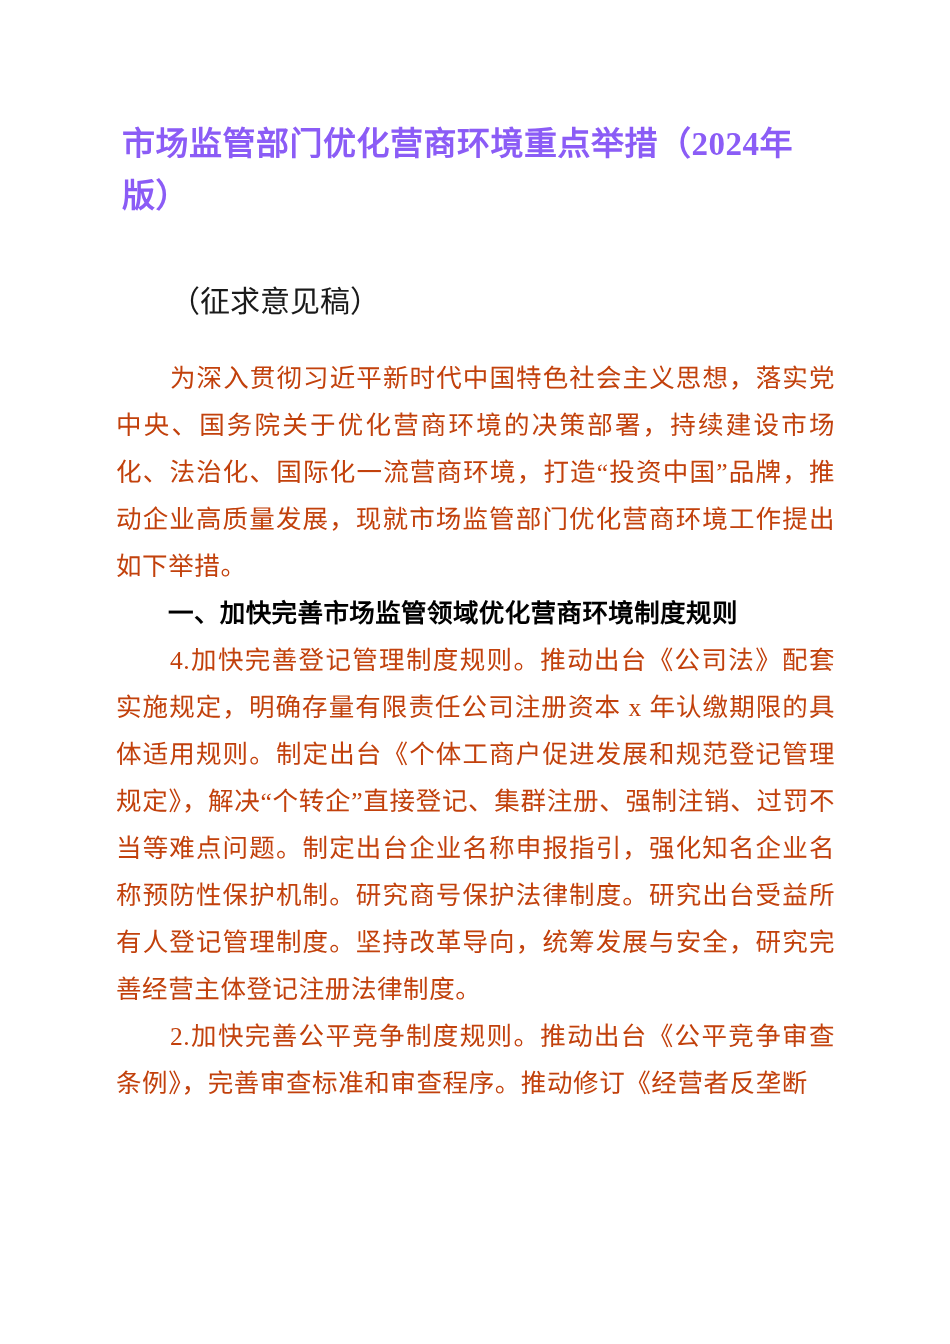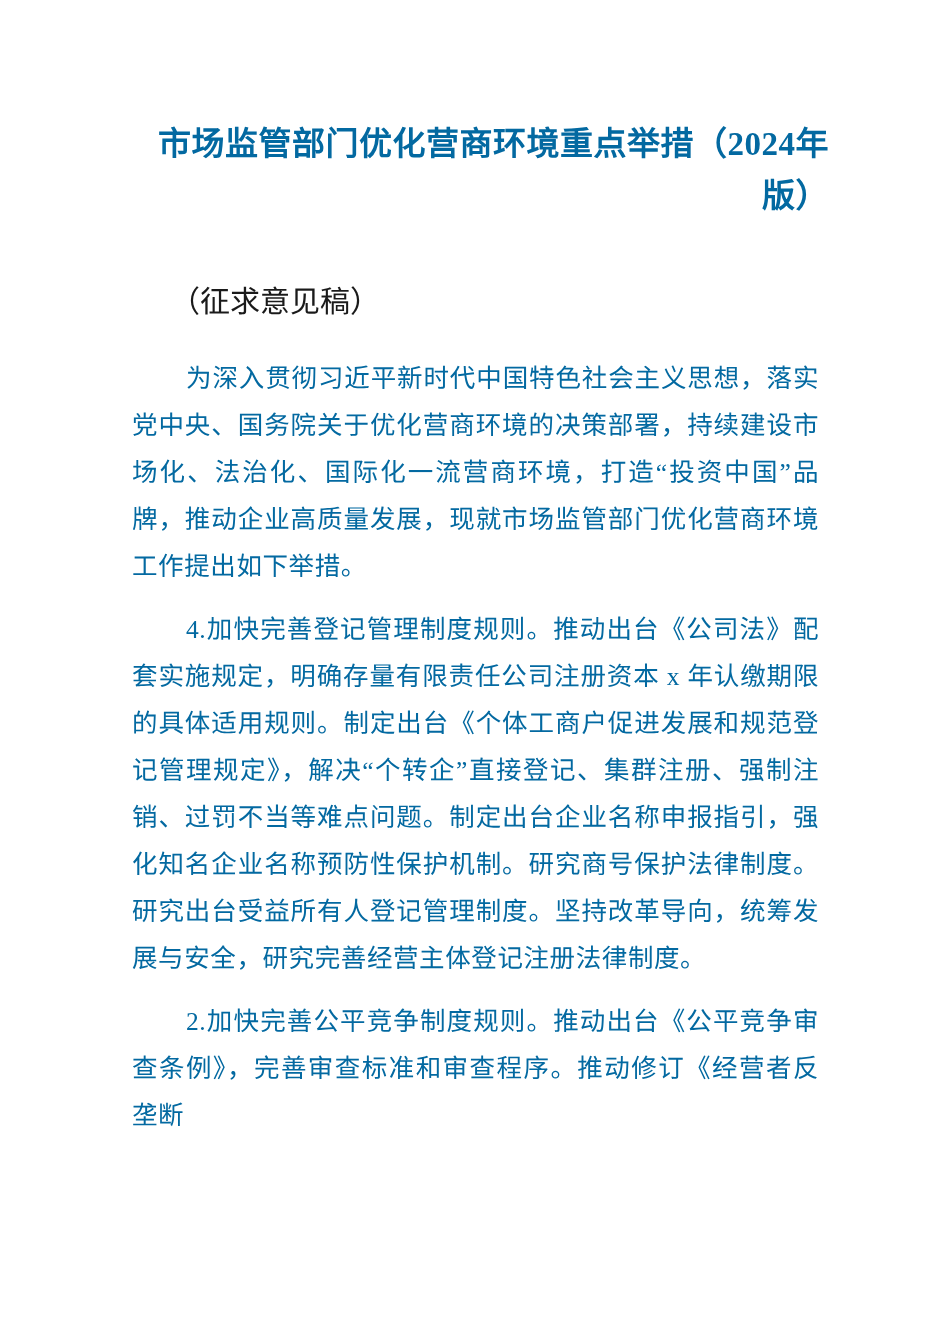--- a/index.html
+++ b/index.html
@@ -28,47 +28,47 @@
     top: 118px;
     width: 719px;
   }
 
   
   .doc-title {
     font-family: "Liberation Serif", "DejaVu Serif", serif;
     font-weight: bold;
     font-size: 33px;
     line-height: 52px;
-    text-align: right;
+    text-align: left;
     letter-spacing: 0.5px;
     margin: 0 0 0 0;
     padding: 0 6px;
-    color: #0369a1;
+    color: #8b5cf6;
   }
 
   
   .subtitle-line {
     font-family: "Liberation Serif", "DejaVu Serif", serif;
     font-size: 30px;
     line-height: 47px;
     text-indent: 54px;
     margin-top: 56px;
     color: #1a1a1a;
   }
 
   
   .para {
     font-family: "Liberation Serif", "DejaVu Serif", serif;
     font-size: 25.5px;
     line-height: 47px;
     text-align: justify;
     text-justify: inter-ideograph;
     text-indent: 54px;
-    margin: 16px;
-    color: #0369a1;
+    margin: 0;
+    color: #c2410c;
     letter-spacing: 0.6px;
   }
 
   .para + .para {
     margin-top: 0;
   }
 
   
   .section-heading {
     font-family: "Liberation Sans", "DejaVu Sans", sans-serif;
@@ -86,20 +86,21 @@
 
 <div class="page">
   <div class="content">
 
     <h1 class="doc-title">市场监管部门优化营商环境重点举措（2024年版）</h1>
 
     <p class="subtitle-line">（征求意见稿）</p>
 
     <p class="para">为深入贯彻习近平新时代中国特色社会主义思想，落实党中央、国务院关于优化营商环境的决策部署，持续建设市场化、法治化、国际化一流营商环境，打造“投资中国”品牌，推动企业高质量发展，现就市场监管部门优化营商环境工作提出如下举措。</p>
 
+    <p class="section-heading">一、加快完善市场监管领域优化营商环境制度规则</p>
 
 
     <p class="para">4.加快完善登记管理制度规则。推动出台《公司法》配套实施规定，明确存量有限责任公司注册资本 x 年认缴期限的具体适用规则。制定出台《个体工商户促进发展和规范登记管理规定》，解决“个转企”直接登记、集群注册、强制注销、过罚不当等难点问题。制定出台企业名称申报指引，强化知名企业名称预防性保护机制。研究商号保护法律制度。研究出台受益所有人登记管理制度。坚持改革导向，统筹发展与安全，研究完善经营主体登记注册法律制度。</p>
 
     <p class="para">2.加快完善公平竞争制度规则。推动出台《公平竞争审查条例》，完善审查标准和审查程序。推动修订《经营者反垄断</p>
 
   </div>
 </div>
 
 </body></html>

